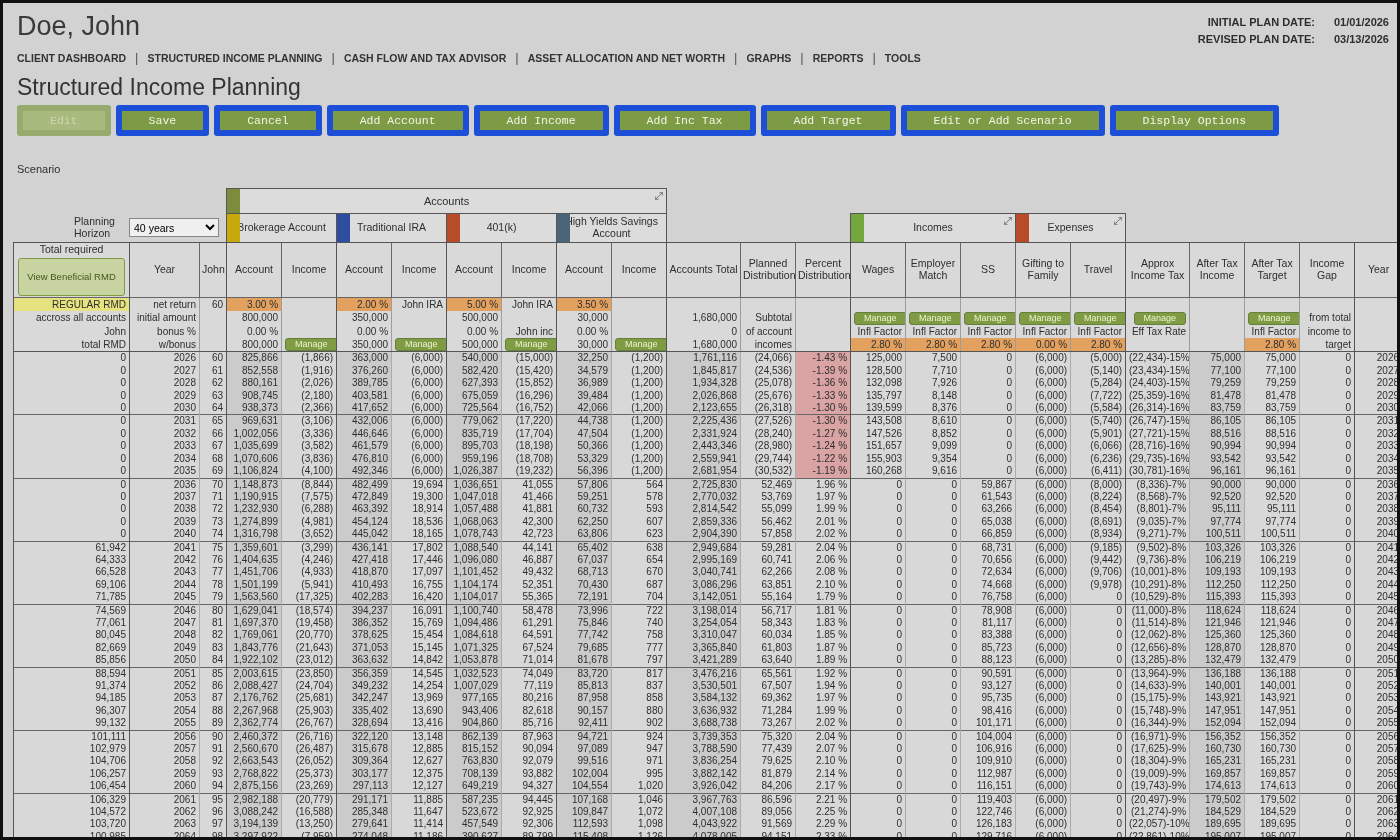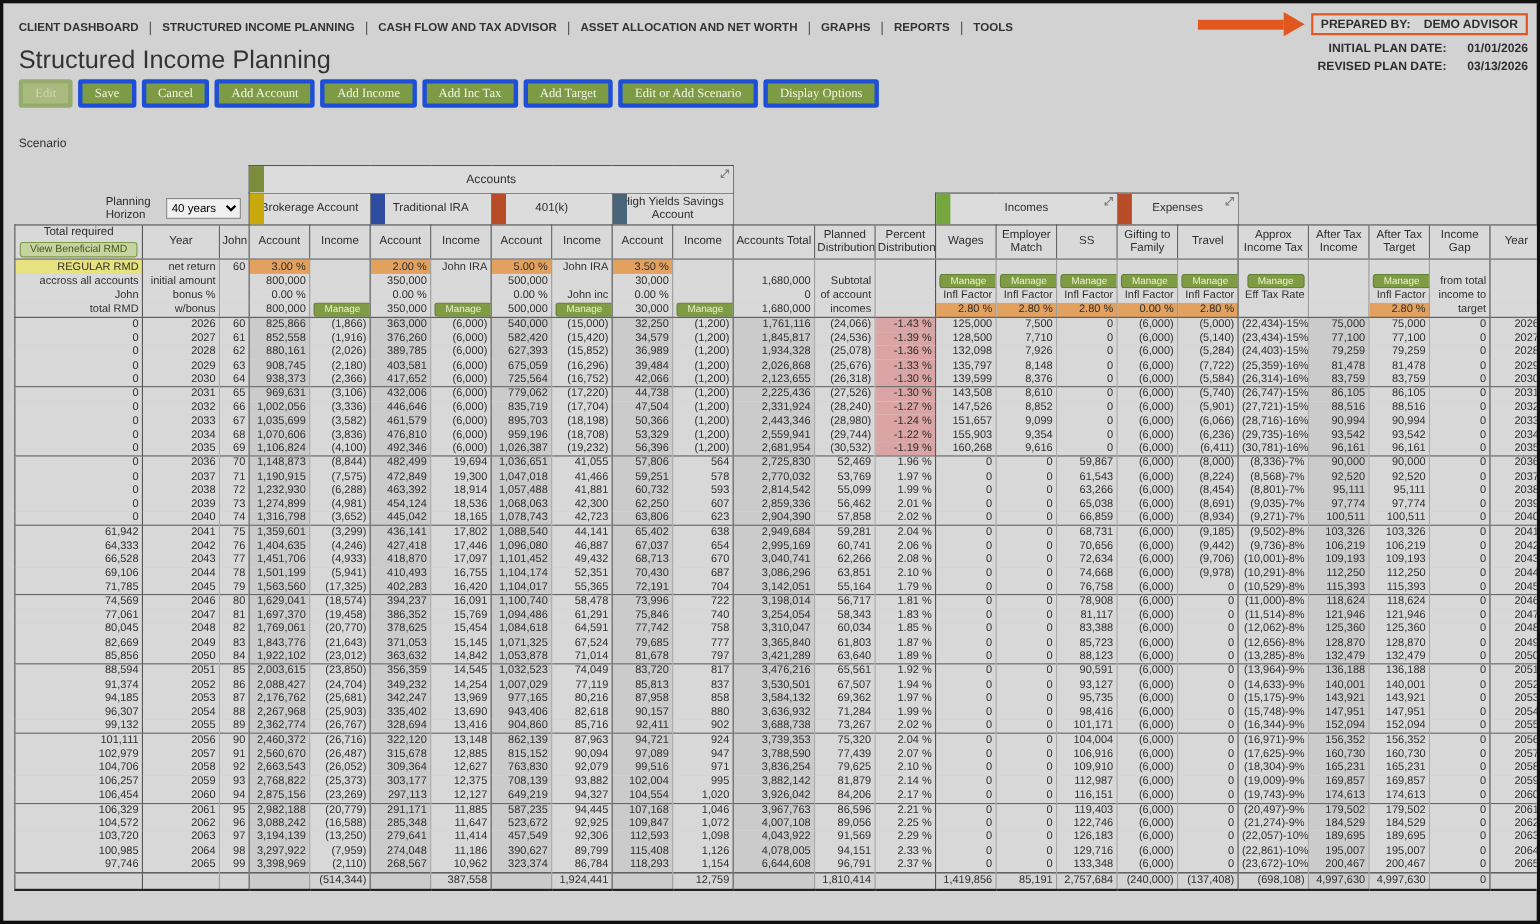--- a/index.html
+++ b/index.html
@@ -17,48 +17,48 @@
   .arrow .head{width:0;height:0;border-top:11px solid transparent;border-bottom:11px solid transparent;border-left:19px solid #e2571f}
   .prep-box{border:2px solid #e2571f;padding:2px 7px;display:flex;gap:12px;background:#d6d6d6}
   .date-row{margin-top:5px;display:flex;justify-content:flex-end;gap:19px}
   
   .nav{margin:8px 0 0 14px;font-size:10.5px;font-weight:bold;color:#333;display:flex;align-items:center}
   .nav .sep{color:#555;padding:0 9px;font-weight:normal;font-size:13px}
   .nav .nav-item{cursor:pointer}
   
   .page-title{font-size:23px;font-weight:400;color:#333;margin:9px 0 4px 14px}
   .toolbar{margin-left:14px}
-  .tbtn{background:#7d9a45;color:#f3f5e6;border:4px solid #1d4ed8;border-radius:3px;
-        padding:3px 11px;font-size:11.5px;margin-right:5px;font-family:Liberation Serif, serif;cursor:pointer}
+  .tbtn{background:#7d9a45;color:#f3f5e6;border:6px solid #1d4ed8;border-radius:3px;
+        padding:3px 27px;font-size:11.5px;margin-right:5px;font-family:Liberation Mono, monospace;cursor:pointer}
   .tbtn.disabled{background:#a9ba7e;color:#cdd8ae;border-color:#96ab6d}
   
   .scenario-row{margin:27px 0 0 14px;display:flex;align-items:center;gap:12px;font-size:11px}
   .scenario-row select{width:390px;height:21px;font-size:11px;background:#f0f0f0;border:1px solid #888;font-family:inherit}
   
   .gridwrap{margin:13px 0 0 10px}
   table.grid{border-collapse:collapse;table-layout:fixed;width:1389px;font-size:10px}
   table.grid td{padding:0 3px;white-space:nowrap;overflow:hidden;text-align:right;vertical-align:middle}
   .noborder{background:transparent;border:none}
   
   .gh1 td, .gh2 td{height:25px}
   .gbox{background:#dcdcdc;border:1.5px solid #555;position:relative;text-align:center !important;
         font-size:11px;padding:0 2px !important;white-space:normal !important;line-height:1.1}
   .gbox .tab{position:absolute;left:0;top:0;bottom:0;width:13px}
   .gbox .pin{position:absolute;right:2px;top:2px;cursor:pointer}
   .gh2 .gbox{font-size:10.5px;height:29px}
   .ph-cell{vertical-align:bottom}
   .ph-inner{display:flex;justify-content:flex-end;align-items:center;gap:5px;padding-right:4px}
   .ph-label{font-size:10.5px;text-align:left;width:50px;line-height:1.1;white-space:normal}
-  .ph-inner select{font-size:10.5px;height:19px;width:68px;background:#f0f0f0;border:1px solid #888;font-family:inherit}
+  .ph-inner select{font-size:10.5px;height:19px;width:90px;background:#f0f0f0;border:1px solid #888;font-family:inherit}
   
   tr.hd td{background:#d9d9d9;border-left:1px solid #666;border-top:1.5px solid #555;border-bottom:1px solid #666;
            text-align:center;font-size:10.5px;height:31px;padding:1px 2px;white-space:normal;line-height:1.12;vertical-align:middle}
   .tr-head-title{font-size:10.5px}
   .view-rmd{background:#c7d3a0;border:1px solid #7d9a45;color:#44591c;font-size:9.5px;border-radius:3px;
-            padding:1px 4px;margin-top:2px;width:96%;font-family:inherit;cursor:pointer;line-height:1.05}
+            padding:13px 4px;margin-top:2px;width:96%;font-family:inherit;cursor:pointer;line-height:1.05}
   
   tr.sr td{background:#d9d9d9;height:13px;line-height:13px;border-left:1px solid #9d9d9d;font-size:10px}
   tr.sr.sr-last td{border-bottom:1.4px solid #555}
   tr.dr td{background:#d8d8d8;height:12.4px;line-height:12.4px;border-left:1px solid #ababab}
   tr.dr.grp td{border-top:1.3px solid #666}
   tr.totals td{background:#d4d4d4;height:14px;line-height:14px;border-left:1px solid #9d9d9d;
                border-top:1.8px solid #333;border-bottom:2px solid #222}
   td.shade{background:#cbcbcb !important}
   td.orange{background:#e3a15f !important}
   td.pink{background:#d9a4a3 !important}
@@ -67,31 +67,22 @@
   td.blh{border-left:1.6px solid #555 !important}
   td.c0{border-left:1.5px solid #555 !important}
   td.c23{border-right:1.5px solid #555}
   button.manage{background:#7f9c45;color:#edf3cf;border:1px solid #65803a;border-radius:3px;
         font-size:9px;line-height:9px;padding:1px 9px;font-family:inherit;cursor:pointer;display:inline-block;vertical-align:middle}
 </style>
 </head>
 <body>
 
 <div class="topbar">
+  <div class="client-name">Doe, John</div>
   <div class="rightinfo">
-    <div class="prep-row">
-      <span class="arrow">
-          <span class="shaft"></span>
-          <span class="head"></span>
-        </span>
-      <span class="prep-box">
-        <span>PREPARED BY:</span>
-        <span>DEMO ADVISOR</span>
-      </span>
-    </div>
     <div class="date-row">
       <span>INITIAL PLAN DATE:</span>
       <span>01/01/2026</span>
     </div>
     <div class="date-row">
       <span>REVISED PLAN DATE:</span>
       <span>03/13/2026</span>
     </div>
   </div>
 </div>

